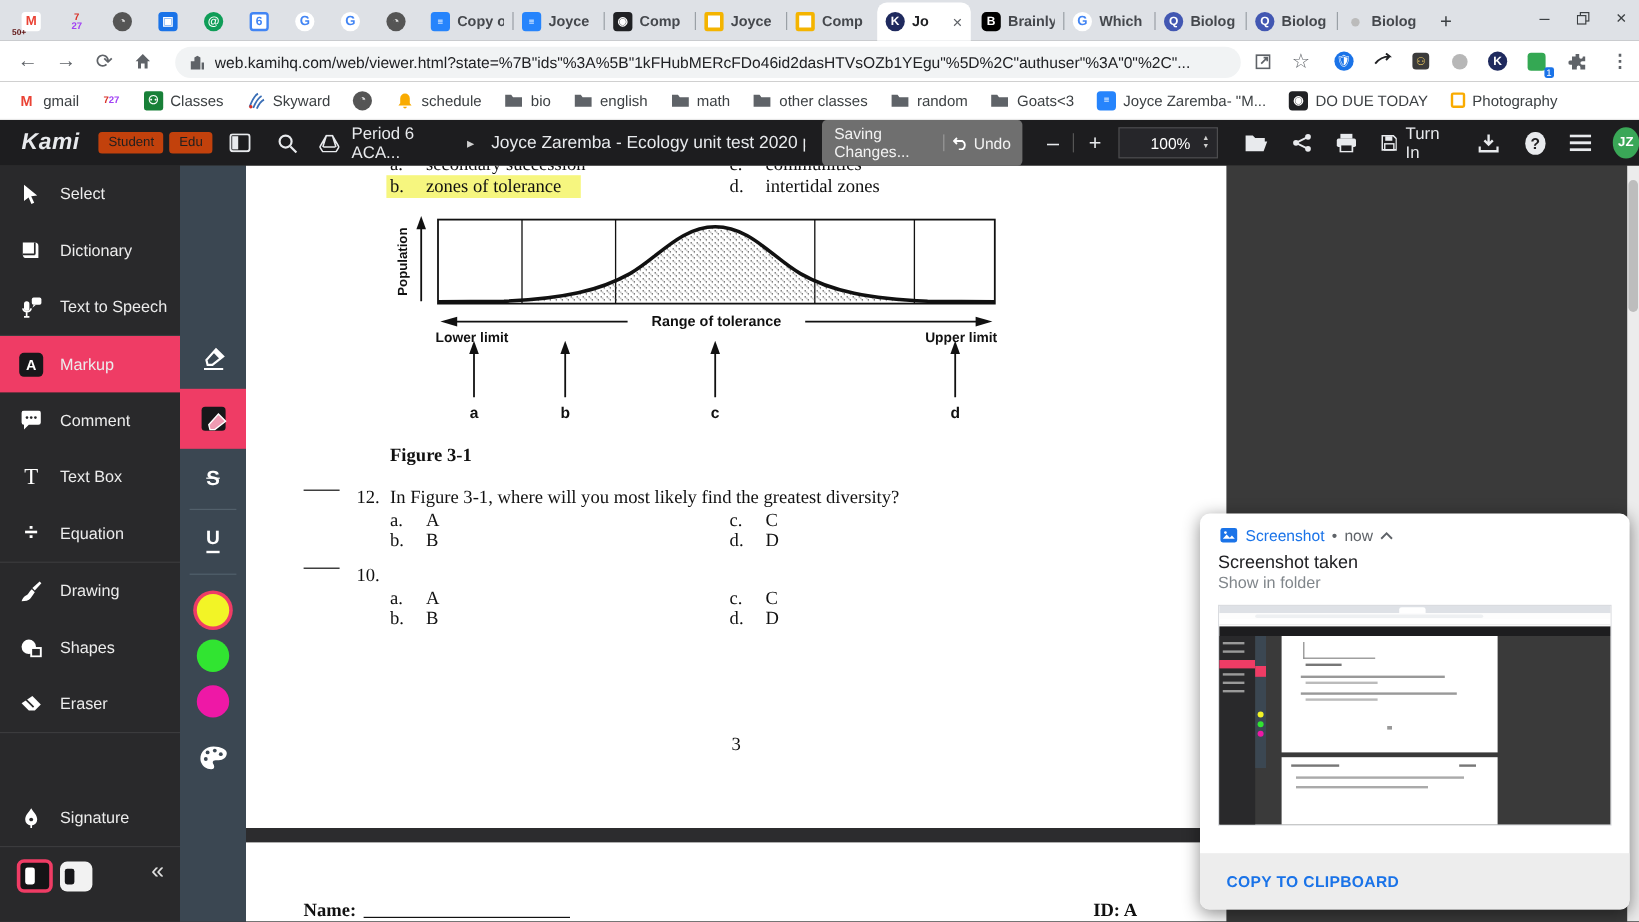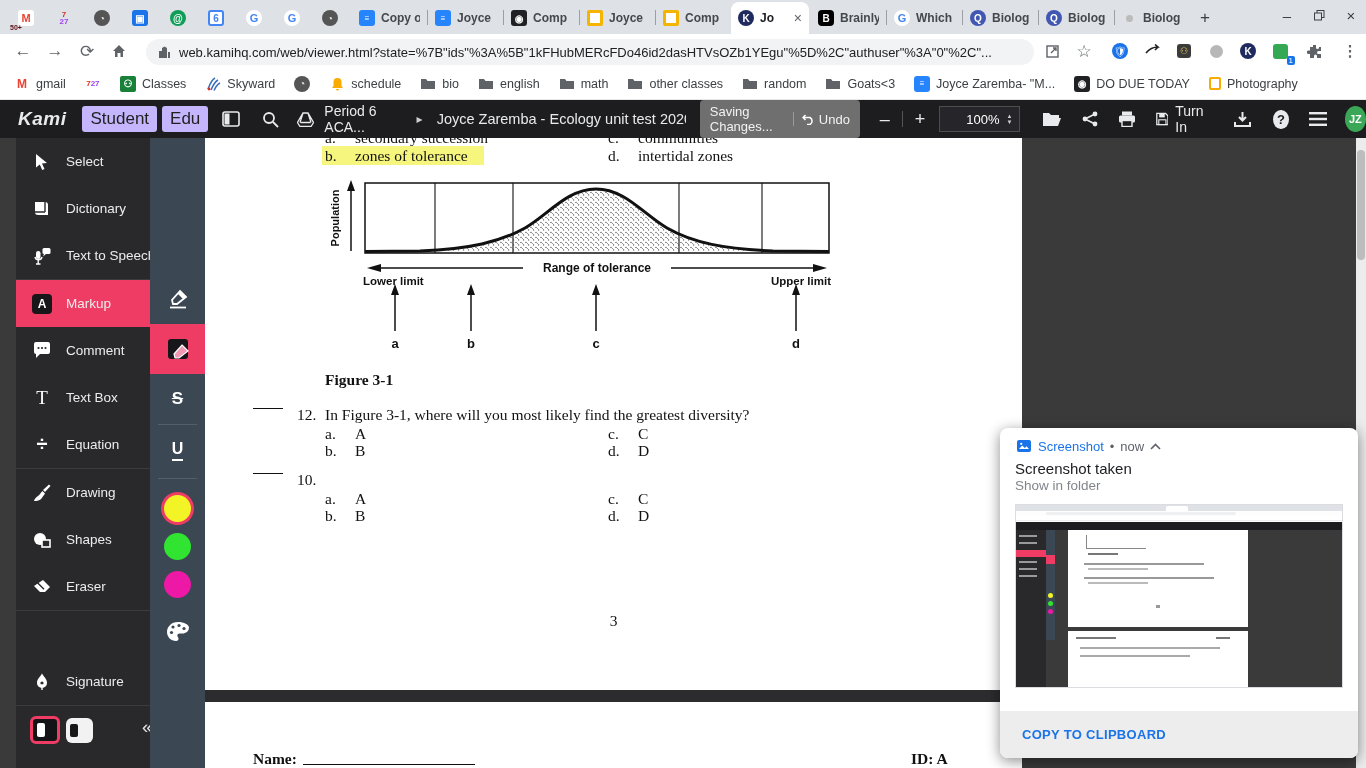--- a/index.html
+++ b/index.html
@@ -33,29 +33,29 @@
   .extbadge { position:absolute; right:-3px; bottom:-2px; background:#1a73e8; color:#fff; font-size:8px; padding:0 2px; border-radius:2px; }
 
   
   #bmbar { left:0; top:68px; width:1366px; height:32px; background:#fff; border-bottom:1px solid #e8e8e8; display:flex; align-items:center; padding-left:14px; gap:19px; }
   .bm { display:flex; align-items:center; gap:6px; font-size:12.5px; color:#3c4043; white-space:nowrap; }
   .bmic { width:16px; height:16px; display:flex; align-items:center; justify-content:center; font-size:10px; font-weight:bold; }
 
   
   #ktoolbar { left:0; top:100px; width:1366px; height:38px; background:#1d1d1f; display:flex; align-items:center; color:#e8eaed; }
   .kbtn { display:flex; align-items:center; justify-content:center; color:#e8eaed; }
-  .pillbtn { background:#c4b5fd; color:#1f1f1f; font-size:17px; border-radius:3px; padding:3px 8px; }
+  .pillbtn { background:#c2410c; color:#1f1f1f; font-size:11px; border-radius:3px; padding:3px 8px; }
   #savepill { background:#6f6f6f; color:#f2f2f2; font-size:13px; border-radius:4px; padding:4px 10px; display:flex; align-items:center; gap:8px; }
   #savepill .vd { width:1px; height:14px; background:#9a9a9a; }
   #zoombox { width:92px; height:26px; background:#26262a; border:1px solid #4d4d4f; display:flex; align-items:center; padding-left:26px; font-size:13px; color:#fff; }
   #zoombox .stp { margin-left:auto; display:flex; flex-direction:column; font-size:6px; line-height:6px; padding:0 6px; color:#cfcfcf; }
   #avatar { width:26px; height:26px; border-radius:50%; background:#3aa757; color:#fff; font-size:11px; font-weight:bold; display:flex; align-items:center; justify-content:center; }
 
   
-  #sidebar { left:16px; top:138px; width:150px; height:630px; background:#29292b; color:#ececec; }
+  #sidebar { left:0; top:138px; width:150px; height:630px; background:#29292b; color:#ececec; }
   .srow { position:absolute; left:0; width:150px; height:47px; display:flex; align-items:center; gap:14px; padding-left:16px; font-size:13.5px; }
   .srow.active { background:#ef3c65; }
   .sdiv { position:absolute; left:0; width:150px; height:1px; background:#3b3b3d; }
   .sic { width:20px; height:20px; display:flex; align-items:center; justify-content:center; flex:0 0 20px; }
   #subbar { left:150px; top:138px; width:55px; height:630px; background:#3b4752; }
   .subcell { position:absolute; left:0; width:55px; height:50px; display:flex; align-items:center; justify-content:center; color:#fff; }
   .subcell.active { background:#ef3c65; }
   .subdiv { position:absolute; left:8px; width:39px; height:1px; background:#52606b; }
   .cdot { position:absolute; left:14px; width:27px; height:27px; border-radius:50%; }
 

